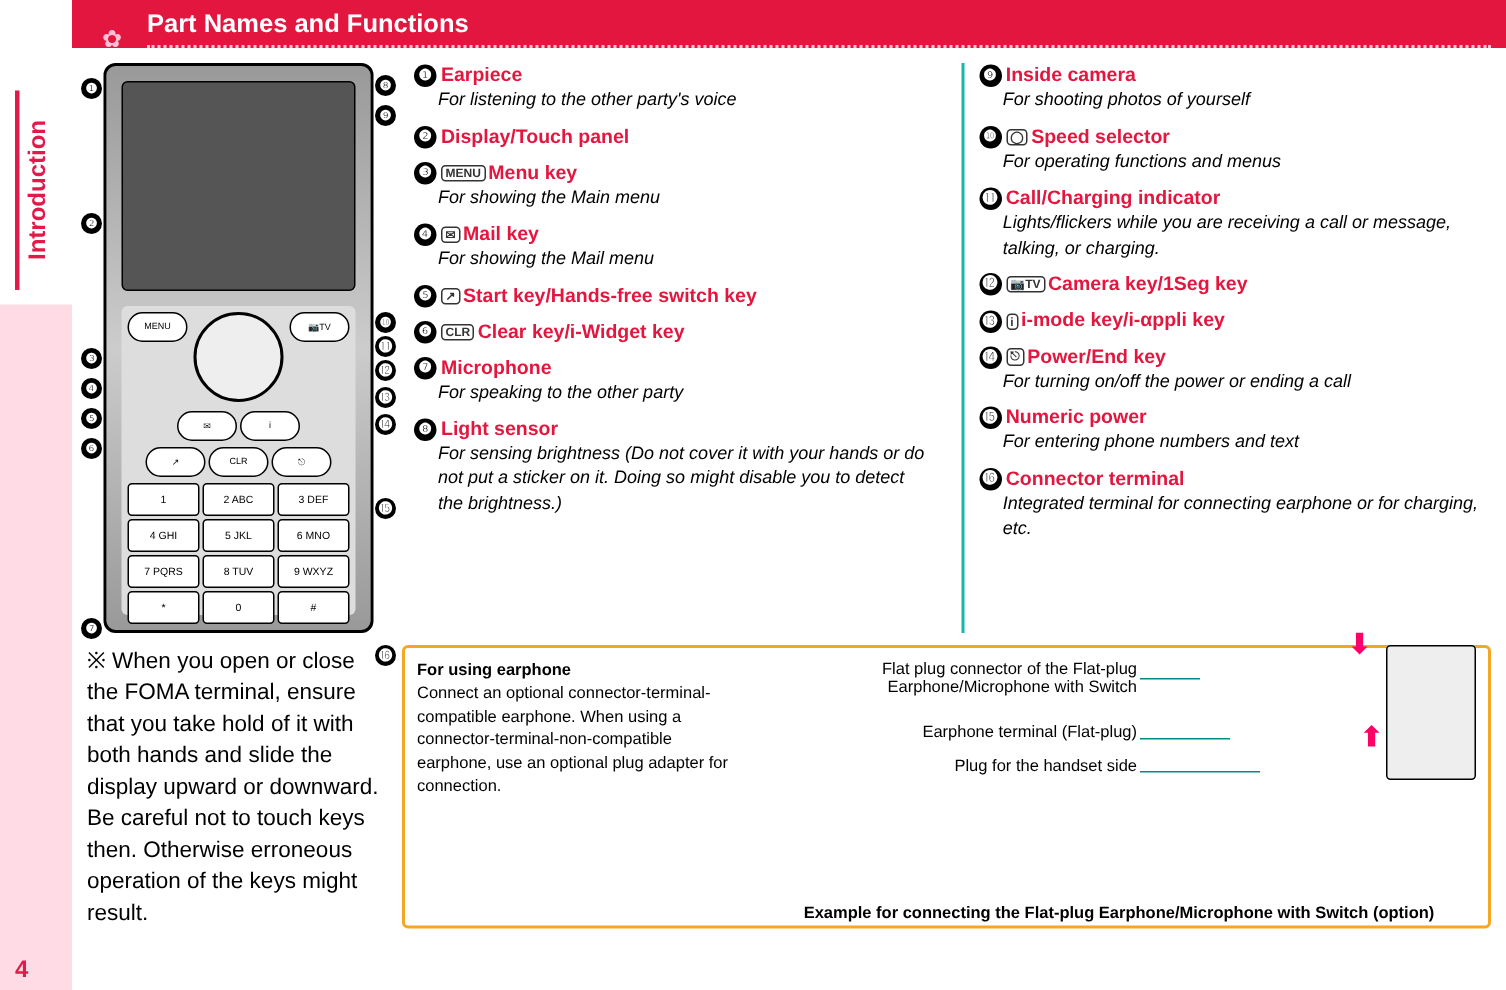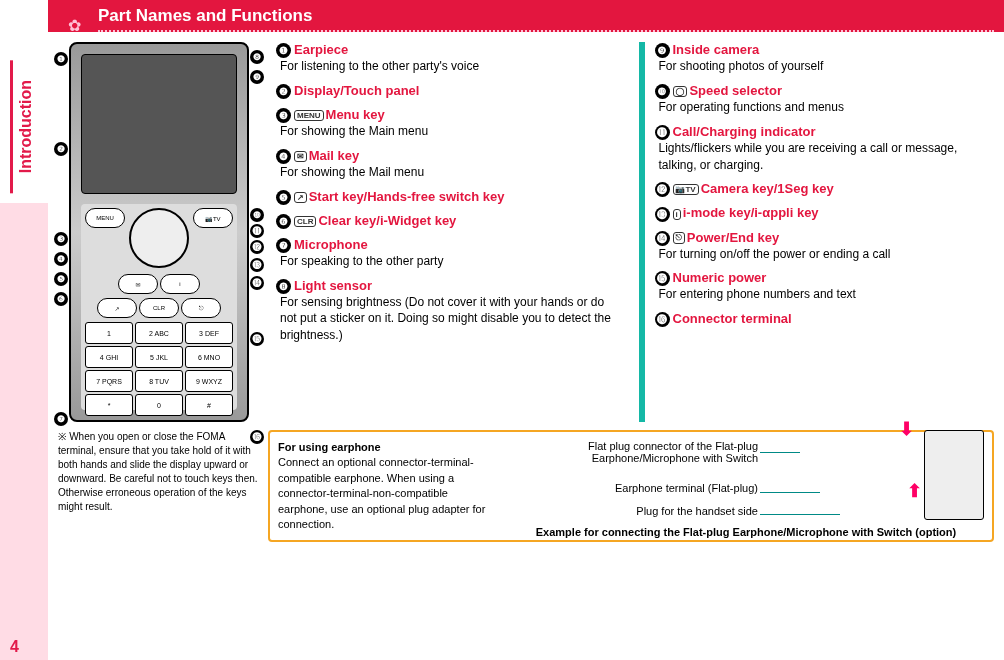--- a/index.html
+++ b/index.html
@@ -19,29 +19,29 @@
 .phone-img { width: 180px; height: 380px; border: 2px solid #000; border-radius: 8px; margin: 0 auto; background: linear-gradient(#999,#ccc,#999); position: relative; }
 .phone-img .screen { position: absolute; top: 10px; left: 10px; right: 10px; height: 140px; background: #555; border: 1px solid #000; border-radius: 4px; }
 .phone-img .keypad-area { position: absolute; top: 160px; left: 10px; right: 10px; bottom: 10px; background: #ddd; border-radius: 4px; display: flex; flex-direction: column; gap: 2px; padding: 4px; }
 .keypad-area .krow { display: flex; gap: 2px; justify-content: center; }
 .keypad-area .kcell { flex: 1; height: 22px; background: #fff; border: 1px solid #000; border-radius: 3px; font-size: 7px; display: flex; align-items: center; justify-content: center; }
 .keypad-area .btn-row { display:flex; gap:2px; justify-content:center; margin-bottom:2px;}
 .keypad-area .btn-row .kbtn { width:40px; height:20px; background:#fff; border:1px solid #000; border-radius:10px; font-size:6px; display:flex; align-items:center; justify-content:center;}
 .keypad-area .nav-circle { width:60px; height:60px; border-radius:50%; border:2px solid #000; margin:0 auto 2px; position:relative; background:#eee;}
 .marker { position:absolute; width:14px; height:14px; background:#000; color:#fff; border-radius:50%; font-size:9px; display:flex; align-items:center; justify-content:center; font-weight:bold;}
 .desc-cols { flex: 1; display: flex; gap: 23px; }
-.desc-col { flex: 1; border-left: 6px solid #14b8a6; padding-left: 10px; }
+.desc-col { flex: 1; border-left: 2px solid #14b8a6; padding-left: 10px; }
 .desc-col.first { border-left: none; padding-left: 0; }
 .item { margin-bottom: 8px; }
 .item .title { font-weight: bold; color: #e3163f; font-size: 13px; }
 .item .bullet { display:inline-block; width:15px; height:15px; background:#000; color:#fff; border-radius:50%; font-size:10px; text-align:center; line-height:15px; font-weight:bold; margin-right:3px; vertical-align:middle;}
 .item .icon { display:inline-block; border:1px solid #333; border-radius:3px; font-size:8px; padding:0 2px; margin-right:2px; vertical-align:middle; background:#fff; color:#333;}
-.item .desc { font-size: 12px; margin-left: 4px; line-height: 1.4; }
+.item .desc { font-size: 12px; margin-left: 16px; line-height: 1.4; font-style: italic; }
 .bottom { display: flex; gap: 10px; padding: 8px 10px 4px 10px; }
-.note-col { width: 200px; font-size: 10px; line-height: 1.4; }
+.note-col { width: 200px; font-size: 15px; line-height: 1.4; }
 .note-col .sym { }
 .earphone-box { flex: 1; border: 2px solid #f5a623; border-radius: 4px; padding: 8px; position: relative; display: flex; gap: 10px; }
 .earphone-box .text-col { width: 220px; font-size: 11px; line-height: 1.4; }
 .earphone-box .text-col .etitle { font-weight: bold; }
 .earphone-box .diagram-col { flex: 1; position: relative; font-size: 11px; }
 .diagram-col .label { position: absolute; text-align: right; }
 .diagram-col .arrow { color: #ff0066; font-weight: bold; font-size: 18px; }
 .diagram-col .mini-phone { position:absolute; right:0; top:-10px; width:60px; height:90px; border:1px solid #000; border-radius:3px; background:#eee;}
 .diagram-col .caption { position: absolute; bottom: -6px; left: 0; right: 0; font-weight: bold; font-size: 11px; text-align: center; }
 .diagram-col .line { position:absolute; border-top:1px solid #008a86; }
@@ -174,20 +174,21 @@
             <div class="item">
               <div class="title"><span class="bullet">⓮</span><span class="icon">⎋</span><span>Power/End key</span></div>
               <div class="desc">For turning on/off the power or ending a call</div>
             </div>
             <div class="item">
               <div class="title"><span class="bullet">⓯</span><span>Numeric power</span></div>
               <div class="desc">For entering phone numbers and text</div>
             </div>
             <div class="item">
               <div class="title"><span class="bullet">⓰</span><span>Connector terminal</span></div>
+              <div class="desc">Integrated terminal for connecting earphone or for charging, etc.</div>
             </div>
           </div>
       </div>
     </div>
 
     <div class="bottom">
       <div class="note-col">
         <span class="sym">※</span>
         <span>When you open or close the FOMA terminal, ensure that you take hold of it with both hands and slide the display upward or downward. Be careful not to touch keys then. Otherwise erroneous operation of the keys might result.</span>
       </div>

